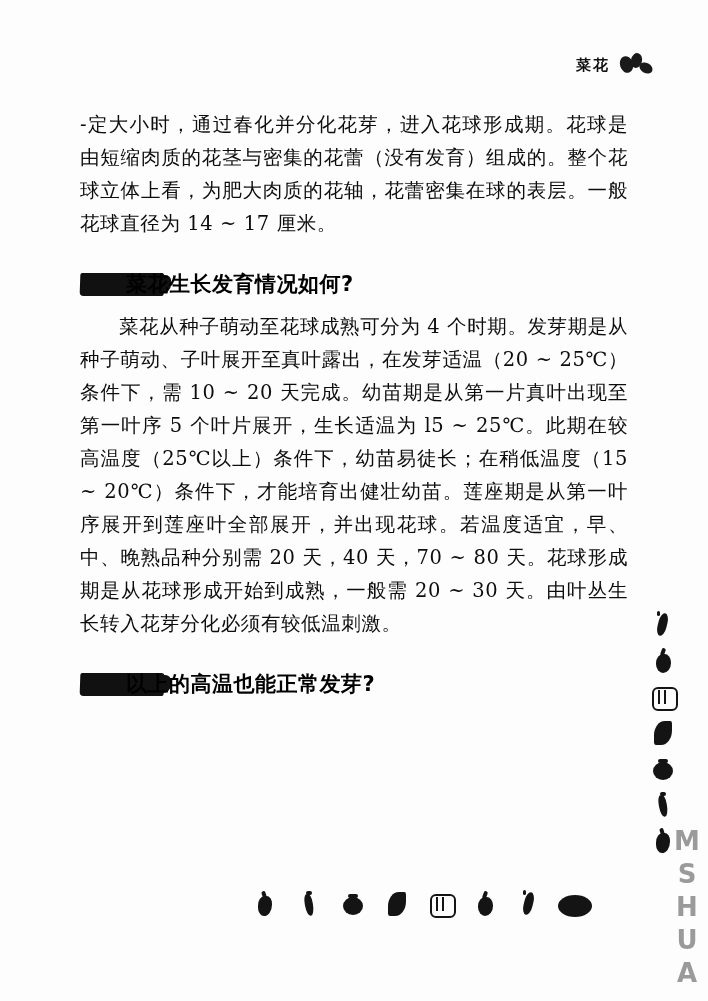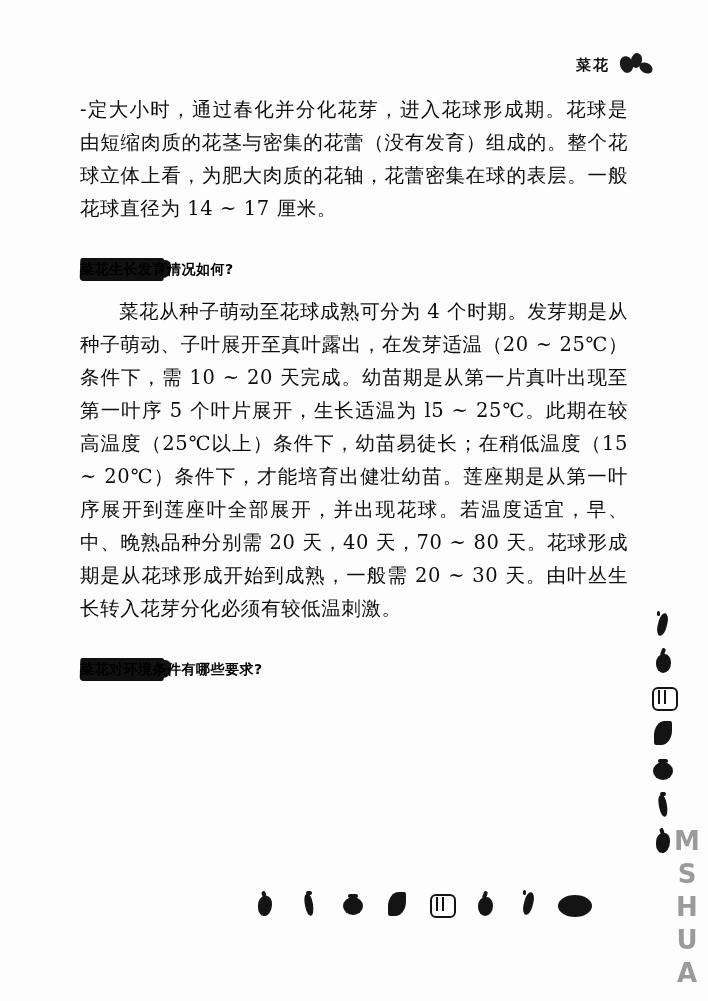--- a/index.html
+++ b/index.html
@@ -49,21 +49,21 @@
     border-radius: 50%;
   }
   .header-deco .b1 { width: 13px; height: 17px; left: 0px; top: 4px; transform: rotate(-18deg); }
   .header-deco .b2 { width: 11px; height: 15px; left: 11px; top: 1px; transform: rotate(12deg); }
   .header-deco .b3 { width: 14px; height: 10px; left: 19px; top: 11px; transform: rotate(28deg); }
 
   
   .content {
     position: absolute;
     left: 80px;
-    top: 93px;
+    top: 108px;
     width: 548px;
   }
 
   p.para {
     margin: 0 0 2px 0;
     font-size: 19.5px;
     line-height: 33px;
     text-align: justify;
     text-justify: inter-ideograph;
     letter-spacing: 0.6px;
@@ -97,21 +97,22 @@
     position: absolute;
     right: -7px;
     top: 2px;
     width: 12px;
     height: 18px;
     background: #111;
     border-radius: 0 6px 8px 0;
   }
   .heading .htext {
     position: relative;
-    font-size: 14px;
+    margin-left: 46px;
+    font-size: 21px;
     font-weight: bold;
     line-height: 28px;
     letter-spacing: 0.5px;
     color: #000;
     font-family: "DejaVu Sans", "Liberation Sans", sans-serif;
   }
 
   
   .veg-strip {
     position: absolute;
@@ -207,21 +208,21 @@
       <span class="brush"></span>
       <span class="htext">菜花生长发育情况如何?</span>
     </div>
 
     <p class="para indent">菜花从种子萌动至花球成熟可分为 4 个时期。发芽期是从种子萌动、子叶展开至真叶露出，在发芽适温（20 ~ 25℃）条件下，需 10 ~ 20 天完成。幼苗期是从第一片真叶出现至第一叶序 5 个叶片展开，生长适温为 l5 ~ 25℃。此期在较高温度（25℃以上）条件下，幼苗易徒长；在稍低温度（15 ~ 20℃）条件下，才能培育出健壮幼苗。莲座期是从第一叶序展开到莲座叶全部展开，并出现花球。若温度适宜，早、中、晚熟品种分别需 20 天，40 天，70 ~ 80 天。花球形成期是从花球形成开始到成熟，一般需 20 ~ 30 天。由叶丛生长转入花芽分化必须有较低温刺激。</p>
 
     <div class="block-gap"></div>
 
     <div class="heading">
       <span class="brush"></span>
-      <span class="htext">菜花对环境条件有哪些要求?</span>
+      <span class="htext">以上的高温也能正常发芽?</span>
     </div>
 
 
   </div>
 
   <div class="veg-strip">
     <span class="veg v-cuke">
         <i class="body"></i>
         <i class="stem"></i>
       </span>

